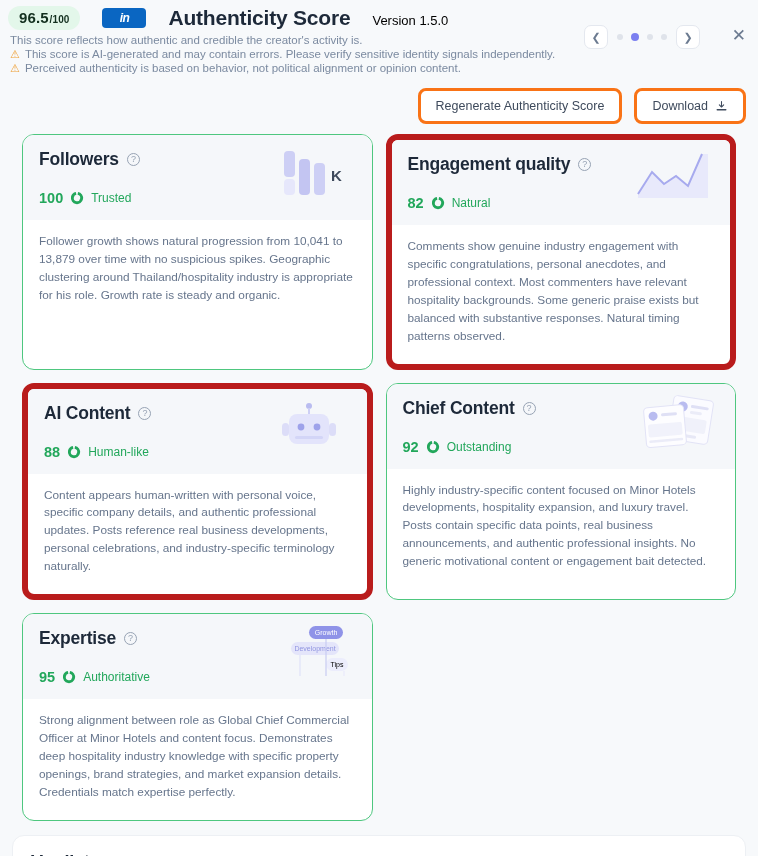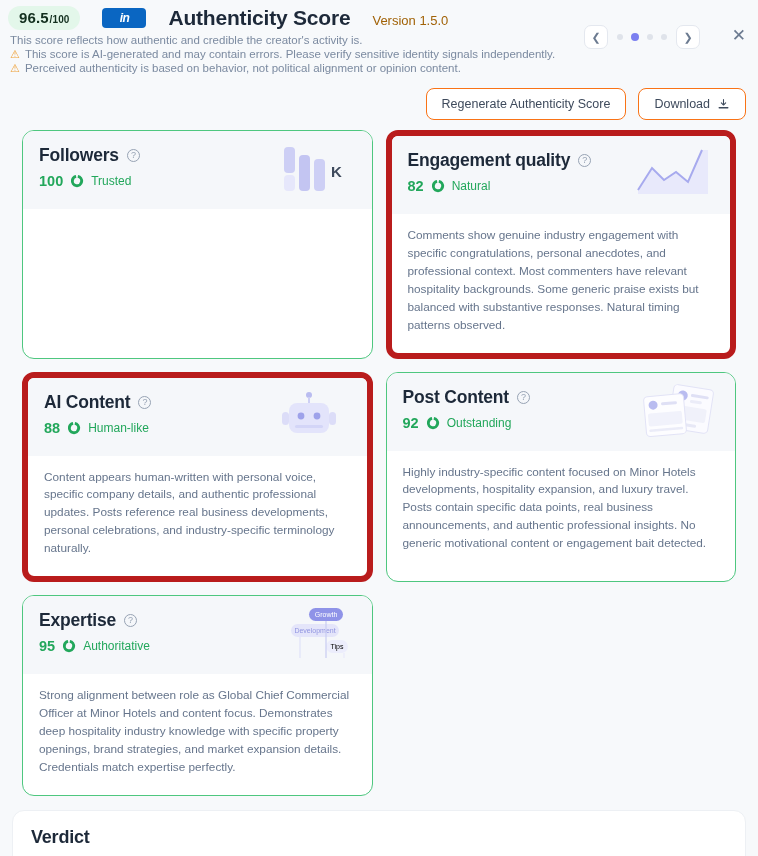--- a/index.html
+++ b/index.html
@@ -22,21 +22,21 @@
   }
   .score-pill .denom { font-size: 10px; font-weight: 600; }
   .li-icon {
     width: 44px; height: 20px; border-radius: 4px;
     background: #0a66c2; color: #fff;
     font-size: 12px; font-weight: 700; font-style: italic;
     display: flex; align-items: center; justify-content: center;
     font-family: "Liberation Sans", sans-serif; letter-spacing: -0.5px;
   }
   .main-title { font-size: 21px; font-weight: 700; color: #1d2939; letter-spacing: -.2px; }
-  .version { font-size: 13px; color: #a16207; font-weight: 400; align-self: flex-end; padding-bottom: 2px; }
+  .version { font-size: 13px; color: #000000; font-weight: 400; align-self: flex-end; padding-bottom: 2px; }
 
   .subtitle { font-size: 11.5px; color: #7b8aa0; margin: 4px 0 0 2px; }
   .warn-line {
     font-size: 11.5px; color: #7b8aa0; margin-top: 2px;
     display: flex; align-items: center; gap: 5px; margin-left: 2px;
   }
   .warn-ico { color: #eea23a; font-size: 11px; line-height: 1; }
 
   
   .pager { position: absolute; right: 58px; top: 25px; display: flex; align-items: center; gap: 9px; }
@@ -50,21 +50,21 @@
   .dot.active { background: #7b7ff0; width: 8px; height: 8px; }
   .close-btn {
     position: absolute; right: 12px; top: 27px;
     color: #6b7a90; font-size: 17px; cursor: pointer; line-height: 1;
     font-weight: 300;
   }
 
   
   .actions { display: flex; justify-content: flex-end; gap: 12px; padding: 14px 12px 10px 0; }
   .btn {
-    background: #fff; border: 1px solid #f97316; border-radius: 8px;
+    background: #fff; border: 3px solid #f97316; border-radius: 8px;
     padding: 8px 15px; font-size: 12.5px; color: #3e4a5c; cursor: pointer;
     display: flex; align-items: center; gap: 7px;
     font-family: "Liberation Sans", sans-serif;
   }
 
   
   .grid { display: grid; grid-template-columns: 1fr 1fr; gap: 13px; padding: 0 22px; }
   .card {
     background: #fff; border: 6px solid #b91c1c; border-radius: 12px;
     overflow: hidden;
@@ -75,21 +75,21 @@
     position: relative; min-height: 78px;
   }
   .card.hl .card-head { background: #f5f7fa; }
   .card-title-row { display: flex; align-items: center; gap: 8px; }
   .card-title { font-size: 17.5px; font-weight: 700; color: #1d2939; letter-spacing: -.2px; }
   .q-ico {
     width: 13px; height: 13px; border: 1.3px solid #97a3b4; border-radius: 50%;
     font-size: 9px; color: #97a3b4; display: flex; align-items: center;
     justify-content: center; cursor: pointer; line-height: 1; padding-bottom: 0px;
   }
-  .score-row { display: flex; align-items: center; gap: 7px; margin-top: 7px; }
+  .score-row { display: flex; align-items: center; gap: 7px; margin-top: 20px; }
   .score-num { font-size: 14.5px; font-weight: 700; color: #22a75b; }
   .score-label { font-size: 12px; font-weight: 400; color: #22a75b; }
   .ring { width: 14px; height: 14px; }
   .card-art { position: absolute; right: 14px; top: 10px; width: 80px; height: 58px; }
   .card-body { padding: 13px 16px 18px 16px; }
   .card-text { font-size: 11.8px; line-height: 1.52; color: #66758c; }
 
   
   .verdict {
     margin: 14px 12px 0 12px; background: #fff;
@@ -171,20 +171,23 @@
       </div>
       <div class="card-art">
         <svg width="72" height="54" viewBox="0 0 72 54">
           <rect x="6" y="6" width="11" height="26" rx="4" fill="#cdcff5"></rect>
           <rect x="6" y="34" width="11" height="16" rx="4" fill="#e6e7fb"></rect>
           <rect x="21" y="14" width="11" height="36" rx="4" fill="#c3c5f2"></rect>
           <rect x="36" y="18" width="11" height="32" rx="4" fill="#cdcff5"></rect>
           <text x="53" y="36" font-family="Liberation Sans, sans-serif" font-size="15" font-weight="600" fill="#3e4a5c">K</text>
         </svg>
       </div>
+    </div>
+    <div class="card-body">
+      <div class="card-text">Follower growth shows natural progression from 10,041 to 13,879 over time with no suspicious spikes. Geographic clustering around Thailand/hospitality industry is appropriate for his role. Growth rate is steady and organic.</div>
     </div>
   </div>
 
   <div class="card">
     <div class="card-head">
       <div class="card-title-row">
         <span class="card-title">Engagement quality</span>
         <span class="q-ico">?</span>
       </div>
       <div class="score-row">
@@ -233,21 +236,21 @@
       </div>
     </div>
     <div class="card-body">
       <div class="card-text">Content appears human-written with personal voice, specific company details, and authentic professional updates. Posts reference real business developments, personal celebrations, and industry-specific terminology naturally.</div>
     </div>
   </div>
 
   <div class="card hl">
     <div class="card-head">
       <div class="card-title-row">
-        <span class="card-title">Post Content</span>
+        <span class="card-title">Chief Content</span>
         <span class="q-ico">?</span>
       </div>
       <div class="score-row">
         <span class="score-num">92</span>
         <svg class="ring" viewBox="0 0 24 24">
           <circle cx="12" cy="12" r="8" fill="none" stroke="#22a75b" stroke-width="5" stroke-dasharray="46 4" transform="rotate(-80 12 12)" stroke-linecap="butt"></circle>
         </svg>
         <span class="score-label">Outstanding</span>
       </div>
       <div class="card-art">

